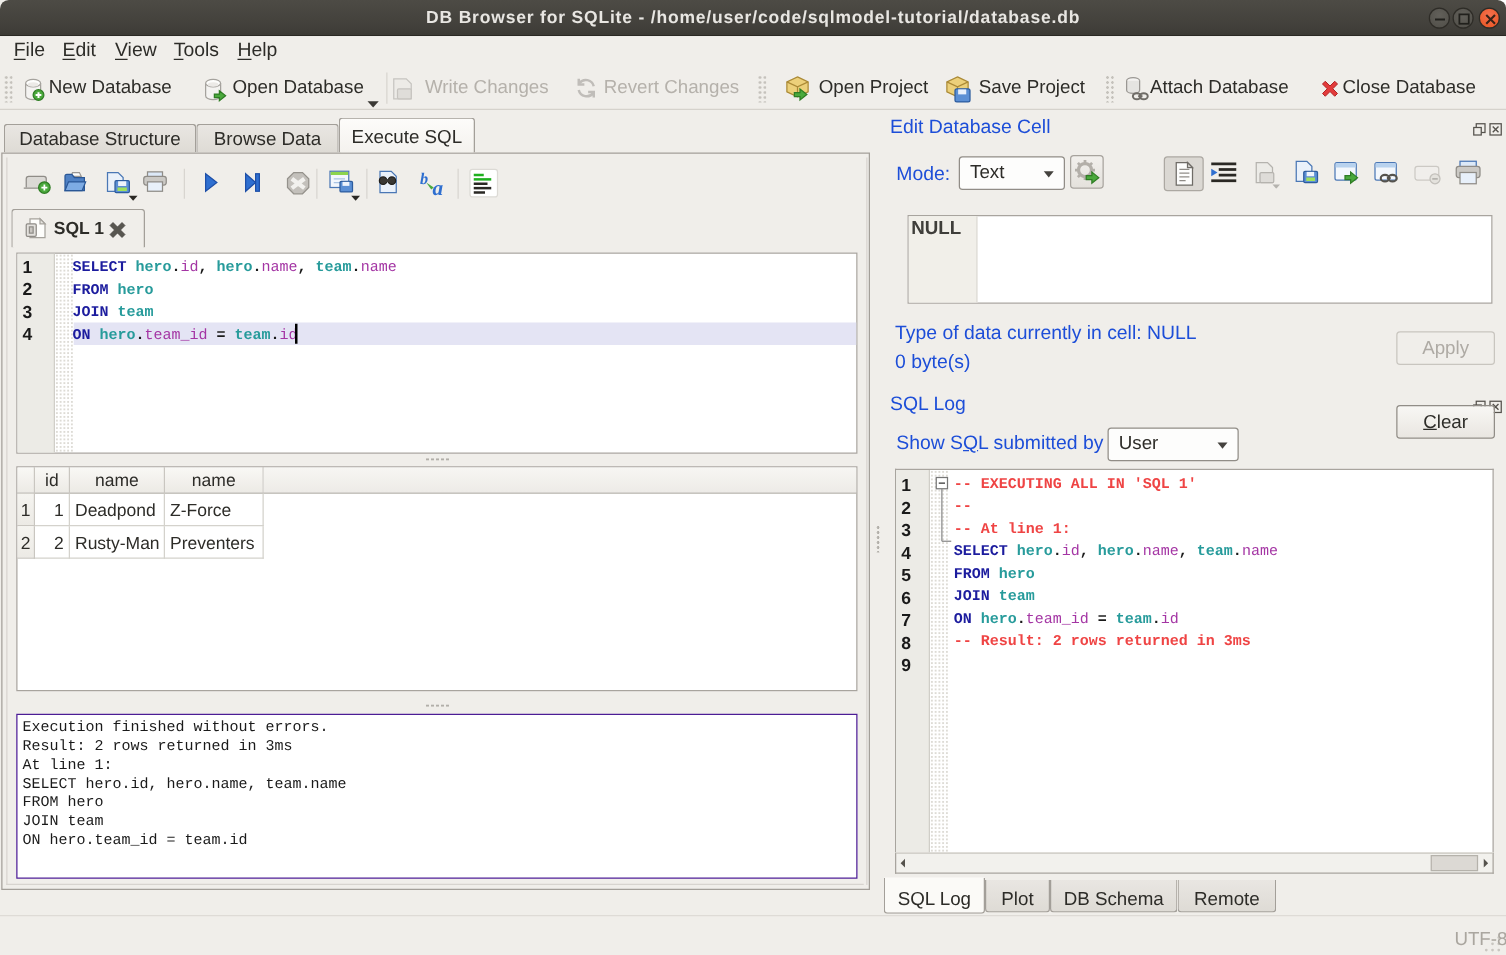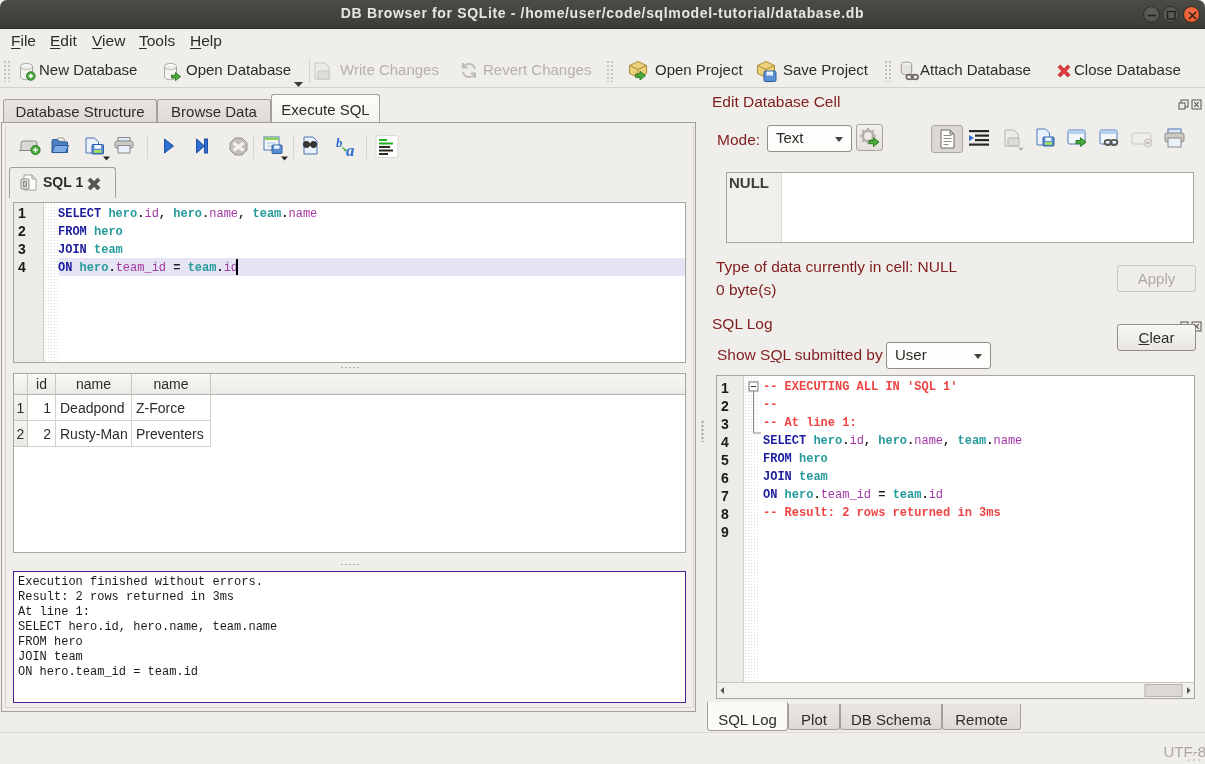--- a/index.html
+++ b/index.html
@@ -45,21 +45,21 @@
 .pln{color:#1a1a1a;}
 .curline{position:absolute;left:45px;height:18px;background:#e4e4f4;width:626px;}
 .cursor{position:absolute;width:1.5px;height:16px;background:#000;}
 
 .rtable{position:absolute;z-index:2;left:13px;top:373px;width:673px;height:180px;background:#fff;border:1px solid #a8a49e;box-sizing:border-box;}
 .hcell{position:absolute;top:0;height:21px;background:linear-gradient(#f9f8f5,#eceae5);border-right:1px solid #c9c6c0;border-bottom:1px solid #b5b2ab;box-sizing:border-box;font-size:14px;text-align:center;padding-top:2px;}
 .rncell{position:absolute;left:0;width:14px;height:26px;background:linear-gradient(#f5f4f0,#eceae5);border-right:1px solid #c9c6c0;border-bottom:1px solid #c9c6c0;box-sizing:border-box;font-size:14px;text-align:center;padding-top:5px;}
 .dcell{position:absolute;height:26px;border-right:1px solid #d4d2cc;border-bottom:1px solid #d4d2cc;box-sizing:border-box;font-size:14px;padding-top:5px;}
 
 .msgbox{position:absolute;z-index:2;left:13px;top:571px;width:673px;height:132px;background:#fff;border:1px solid #4c1d95;box-sizing:border-box;font-family:"Liberation Mono",monospace;font-size:12px;color:#1a1a1a;line-height:15px;padding:3px 0 0 4px;white-space:pre;}
-.secttl{position:absolute;font-size:15.5px;color:#7f1d1d;}
+.secttl{position:absolute;font-size:15.5px;color:#1d4ed8;}
 .dock{position:absolute;width:11px;height:11px;}
 .combo{position:absolute;background:#fdfdfc;border:1px solid #918d87;border-radius:3px;box-sizing:border-box;font-size:15px;}
 .combo .arr{position:absolute;right:8px;top:50%;margin-top:-2px;width:0;height:0;border-left:4px solid transparent;border-right:4px solid transparent;border-top:5px solid #44423e;}
 .btn{position:absolute;background:linear-gradient(#f8f7f4,#e9e6e1);border:1px solid #918d87;border-radius:3px;box-sizing:border-box;font-size:15px;text-align:center;}
 .btn.dis{background:#f0eeea;border:1px solid #c8c5bf;color:#aeaaa4;}
 .nullbox{position:absolute;left:726px;top:172px;width:468px;height:71px;background:#fff;border:1px solid #a8a49e;box-sizing:border-box;}
 .nullbox .bcol{position:absolute;left:0;top:0;width:54px;height:100%;background:#f1efe9;border-right:1px solid #dddbd5;}
 .nullbox .ntxt{position:absolute;left:2px;top:1px;font-size:15px;font-weight:bold;color:#3f3e3a;}
 
 .logbox{position:absolute;left:716px;top:375px;width:479px;height:307px;background:#fff;border:1px solid #a8a49e;border-bottom:none;box-sizing:border-box;}

